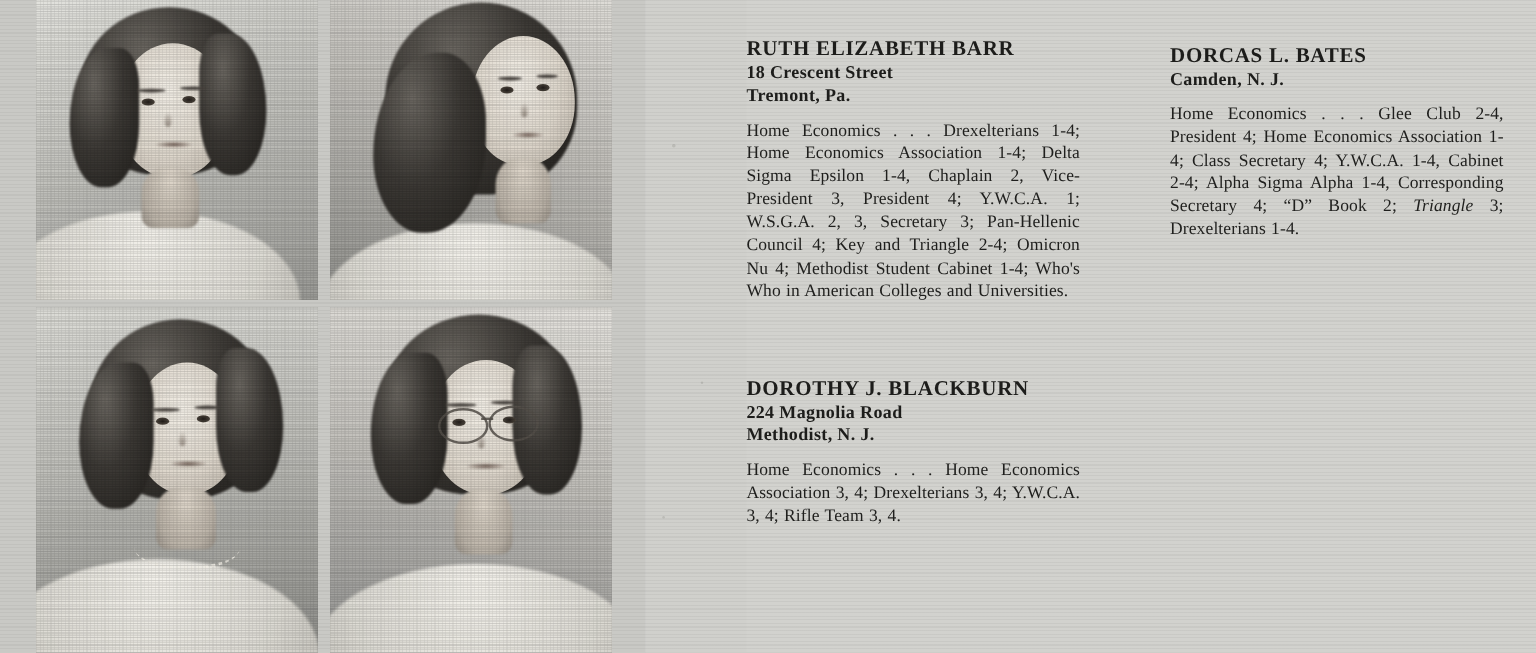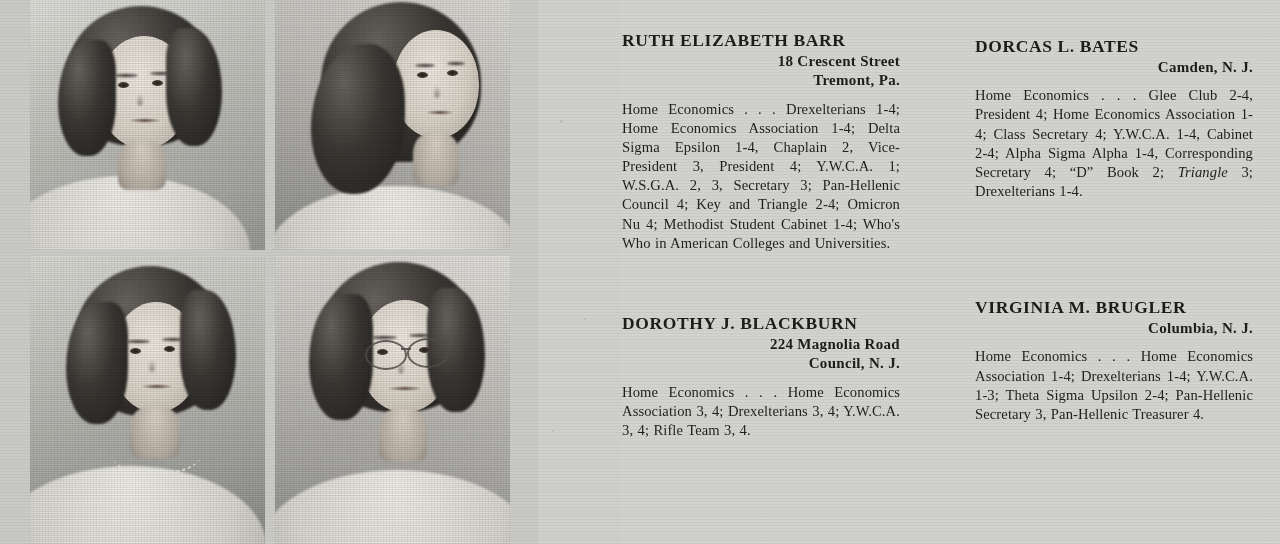--- a/index.html
+++ b/index.html
@@ -133,21 +133,21 @@
   .entry { margin-bottom: 18px; }
 
   .ent-name {
     font-weight: bold;
     font-size: 17.5px;
     letter-spacing: .6px;
     color: #1d1d1b;
     line-height: 1.25;
   }
   .ent-addr {
-    text-align: right;
+    text-align: left;
     font-weight: bold;
     font-size: 15px;
     letter-spacing: .3px;
     color: #1d1d1b;
     line-height: 1.3;
   }
   .ent-body {
     margin-top: 9px;
     text-align: justify;
     font-size: 14.6px;
@@ -269,34 +269,29 @@
     <div class="entry" style="margin-top:30px;">
       <div class="ent-name">RUTH ELIZABETH BARR</div>
       <div class="ent-addr">18 Crescent Street</div>
       <div class="ent-addr">Tremont, Pa.</div>
       <div class="ent-body">Home Economics . . . Drexelterians 1-4; Home Economics Association 1-4; Delta Sigma Epsilon 1-4, Chaplain 2, Vice-President 3, President 4; Y.W.C.A. 1; W.S.G.A. 2, 3, Secretary 3; Pan-Hellenic Council 4; Key and Triangle 2-4; Omicron Nu 4; Methodist Student Cabinet 1-4; Who's Who in American Colleges and Universities.</div>
     </div>
 
     <div class="entry" style="margin-top:60px;">
       <div class="ent-name">DOROTHY J. BLACKBURN</div>
       <div class="ent-addr">224 Magnolia Road</div>
-      <div class="ent-addr">Council, N. J.</div>
+      <div class="ent-addr">Methodist, N. J.</div>
       <div class="ent-body">Home Economics . . . Home Economics Association 3, 4; Drexelterians 3, 4; Y.W.C.A. 3, 4; Rifle Team 3, 4.</div>
     </div>
   </div>
 
   <div class="col" id="col-right">
 
     <div class="entry" style="margin-top:36px;">
       <div class="ent-name">DORCAS L. BATES</div>
       <div class="ent-addr">Camden, N. J.</div>
       <div class="ent-body"><span>Home Economics . . . Glee Club 2-4, President 4; Home Economics Association 1-4; Class Secretary 4; Y.W.C.A. 1-4, Cabinet 2-4; Alpha Sigma Alpha 1-4, Corresponding Secretary 4; “D” Book 2; </span><i>Triangle</i><span> 3; Drexelterians 1-4.</span></div>
     </div>
 
-    <div class="entry" style="margin-top:96px;">
-      <div class="ent-name">VIRGINIA M. BRUGLER</div>
-      <div class="ent-addr">Columbia, N. J.</div>
-      <div class="ent-body">Home Economics . . . Home Economics Association 1-4; Drexelterians 1-4; Y.W.C.A. 1-3; Theta Sigma Upsilon 2-4; Pan-Hellenic Secretary 3, Pan-Hellenic Treasurer 4.</div>
-    </div>
   </div>
 
   <div id="page-grain"></div>
 </div>
 
 </body></html>

